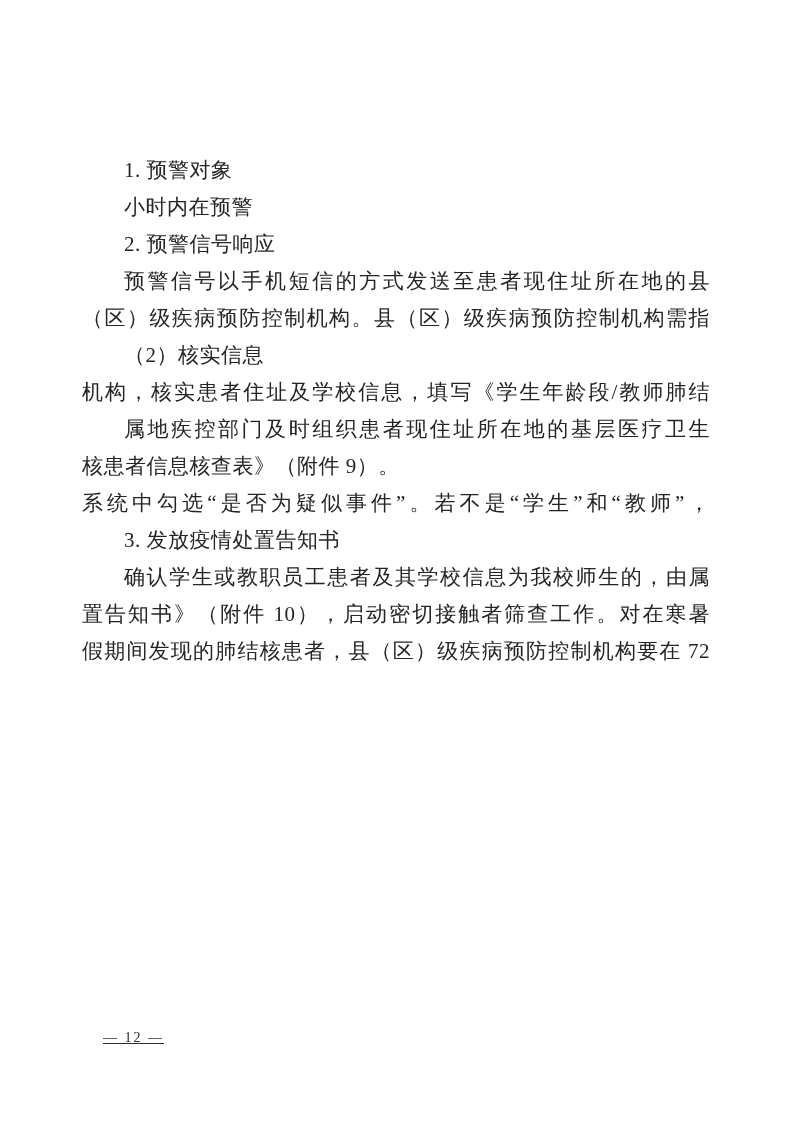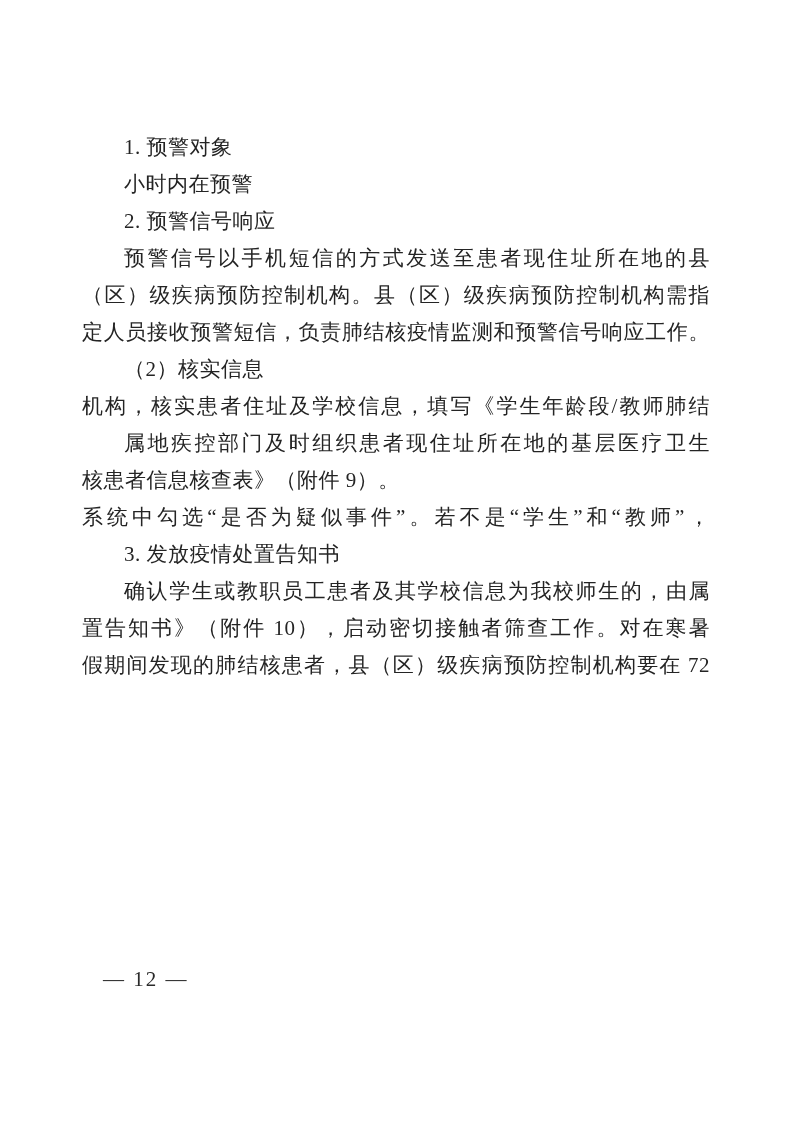--- a/index.html
+++ b/index.html
@@ -12,59 +12,59 @@
   .page {
     position: relative;
     width: 793px;
     height: 1122px;
     background: #ffffff;
     overflow: hidden;
   }
   .text-block {
     position: absolute;
     left: 82px;
-    top: 129px;
+    top: 152px;
     width: 628px;
     font-size: 21px;
     line-height: 37px;
     color: #242424;
     letter-spacing: 0.5px;
   }
   .line {
     white-space: nowrap;
     overflow: visible;
   }
   .line.ind { text-indent: 2em; }
   .line.fill {
     white-space: normal;
     text-align: justify;
     text-align-last: justify;
     text-justify: inter-character;
   }
   .page-footer {
     position: absolute;
     left: 103px;
-    top: 965px;
-    font-size: 21px;
+    top: 1024px;
+    font-size: 14px;
     line-height: 28px;
     color: #2a2a2a;
     letter-spacing: 2px;
+    text-decoration: underline;
   }
 </style>
 </head>
 <body>
 
 <div class="page">
   <div class="text-block">
     <div class="line ind">1. 预警对象</div>
     <div class="line ind">小时内在预警</div>
     <div class="line ind">2. 预警信号响应</div>
     <div class="line ind fill">预警信号以手机短信的方式发送至患者现住址所在地的县</div>
     <div class="line fill">（区）级疾病预防控制机构。县（区）级疾病预防控制机构需指</div>
-    <div class="line fill">定人员接收预警短信，负责肺结核疫情监测和预警信号响应工作。</div>
     <div class="line ind">（2）核实信息</div>
     <div class="line fill">机构，核实患者住址及学校信息，填写《学生年龄段/教师肺结</div>
     <div class="line ind fill">属地疾控部门及时组织患者现住址所在地的基层医疗卫生</div>
     <div class="line">核患者信息核查表》（附件 9）。</div>
     <div class="line fill">系统中勾选“是否为疑似事件”。若不是“学生”和“教师”，</div>
     <div class="line ind">3. 发放疫情处置告知书</div>
     <div class="line ind fill">确认学生或教职员工患者及其学校信息为我校师生的，由属</div>
     <div class="line fill">置告知书》（附件 10），启动密切接触者筛查工作。对在寒暑</div>
     <div class="line fill">假期间发现的肺结核患者，县（区）级疾病预防控制机构要在 72</div>
   </div>

